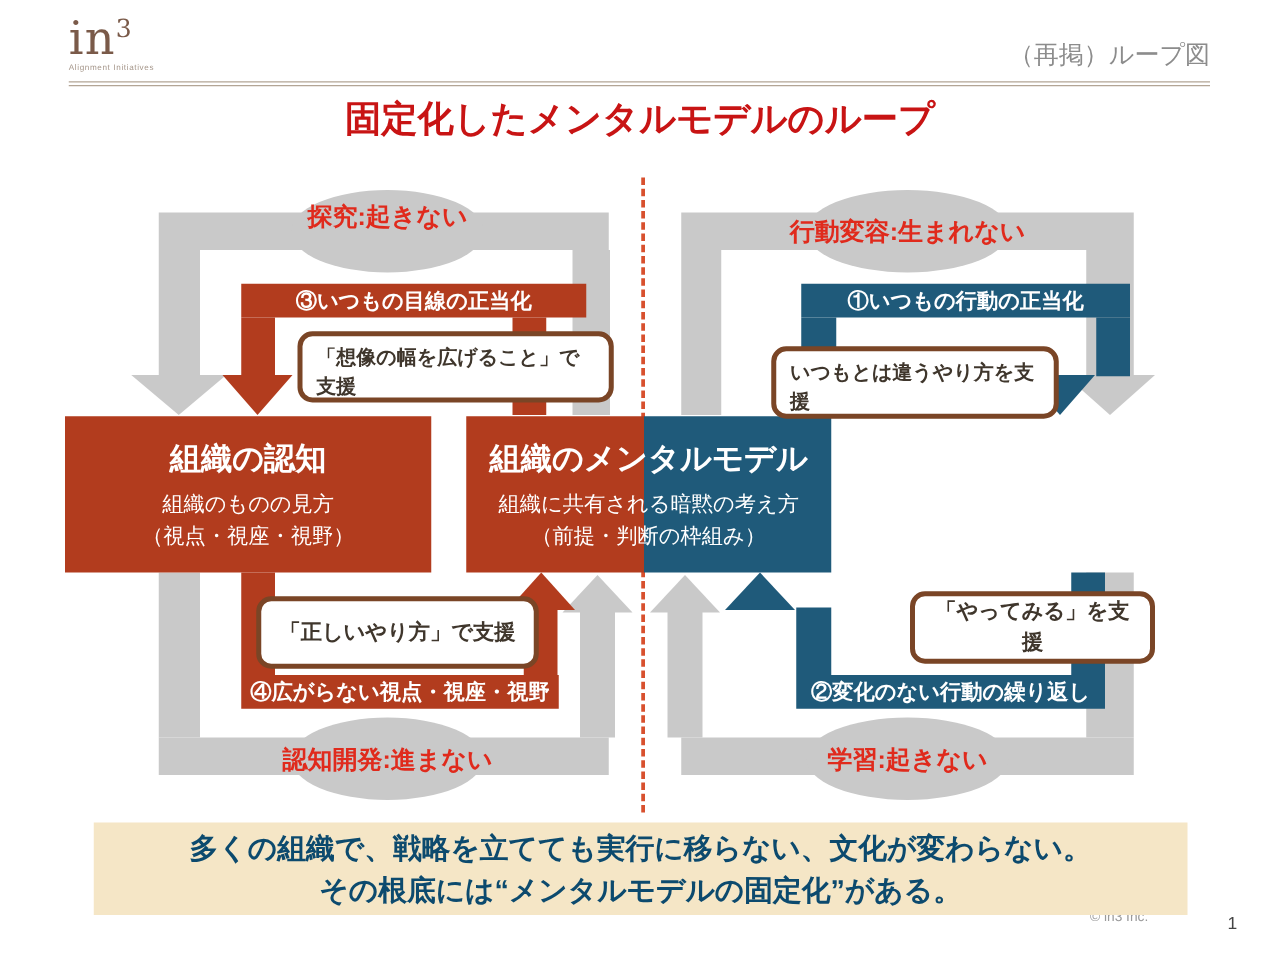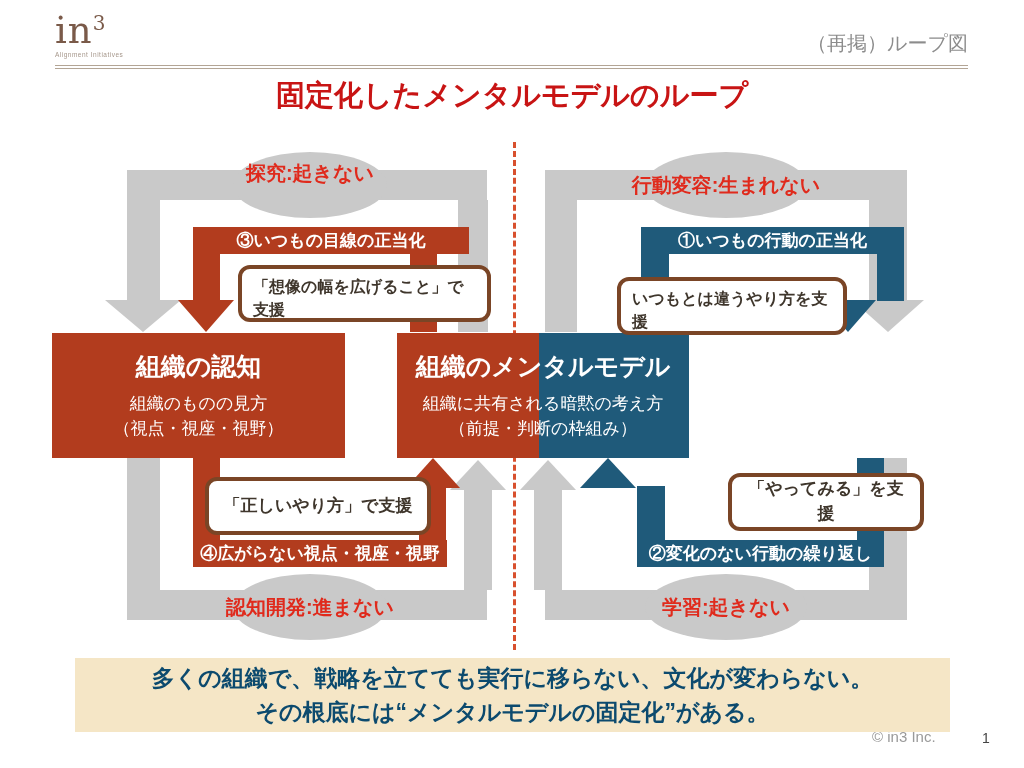--- a/index.html
+++ b/index.html
@@ -35,36 +35,36 @@
   .band { display:flex; align-items:center; justify-content:center; }
   .band-label { color:#fff; font-weight:bold; font-size:17px; white-space:nowrap; }
 
   
   .bigbox { position:absolute; z-index:4; display:flex; flex-direction:column;
             align-items:center; justify-content:center; color:#fff; text-align:center; }
   .bigbox .bb-title { font-size:25px; font-weight:bold; margin-bottom:9px; }
   .bigbox .bb-line  { font-size:17px; font-weight:normal; line-height:1.45; }
   #box-cognition { left:52px;  top:333px; width:293px; height:125px; background:#b23c1e; }
   #box-mental    { left:373px; top:333px; width:292px; height:125px;
-                   background:linear-gradient(90deg,#b23c1e 0,#b23c1e 142px,#1f5a7a 142px,#1f5a7a 100%);margin-left:24px; }
+                   background:linear-gradient(90deg,#b23c1e 0,#b23c1e 142px,#1f5a7a 142px,#1f5a7a 100%); }
   #box-behavior  { left:690px; top:333px; width:280px; height:125px; background:#1f5a7a; }
 
   
   .callout { position:absolute; z-index:5; background:#fff; border:4px solid #7a4526;
              border-radius:12px; color:#3f362c; font-weight:bold; font-size:16px;
              line-height:1.45; padding:6px 11px; }
   .callout.center { display:flex; align-items:center; justify-content:center;
                     font-size:17px; text-align:center; }
 
   
   .summary { position:absolute; left:75px; top:658px; width:875px; height:74px;
              background:#f5e6c6; z-index:6; display:flex; flex-direction:column;
              align-items:center; justify-content:center; }
   .summary div { font-size:23px; font-weight:bold; color:#0c4a6e; line-height:1.5; }
-  .copyright { position:absolute; left:872px; top:728px; font-size:15px; color:#9a9a9a; z-index:5; }
+  .copyright { position:absolute; left:872px; top:728px; font-size:11px; color:#9a9a9a; z-index:5; }
   .page-num  { position:absolute; left:982px; top:730px; font-size:14px; color:#444; z-index:6; }
 </style>
 </head>
 <body>
 
 <div id="slide">
 
   <div class="logo">
     <div class="logo-word"><span>in</span><sup>3</sup></div>
     <div class="logo-sub">Alignment Initiatives</div>

